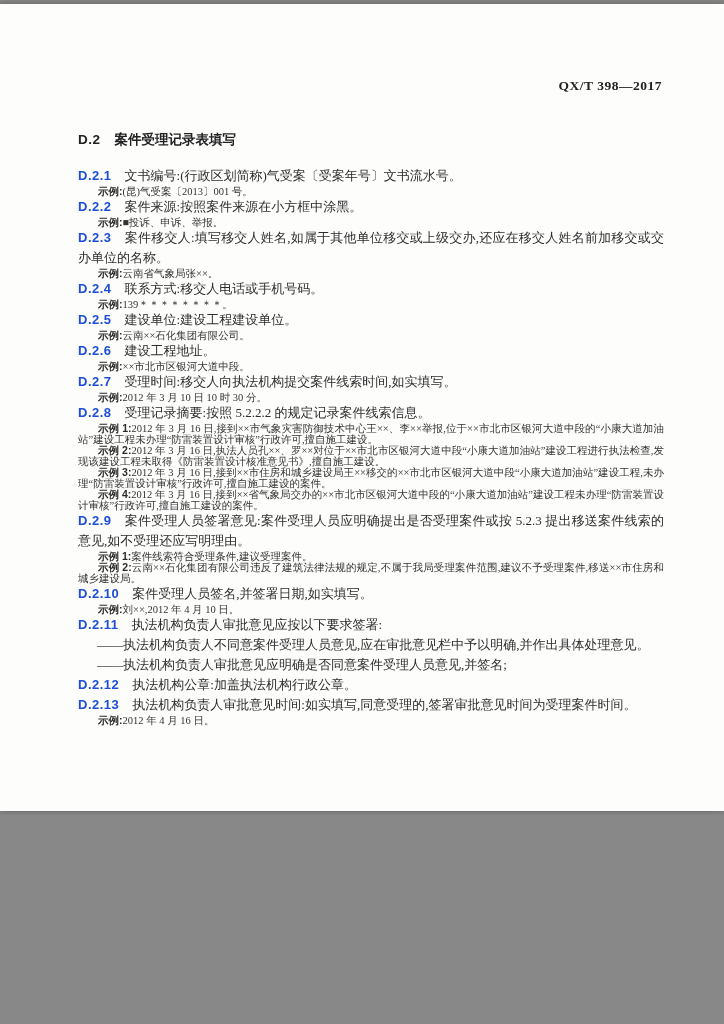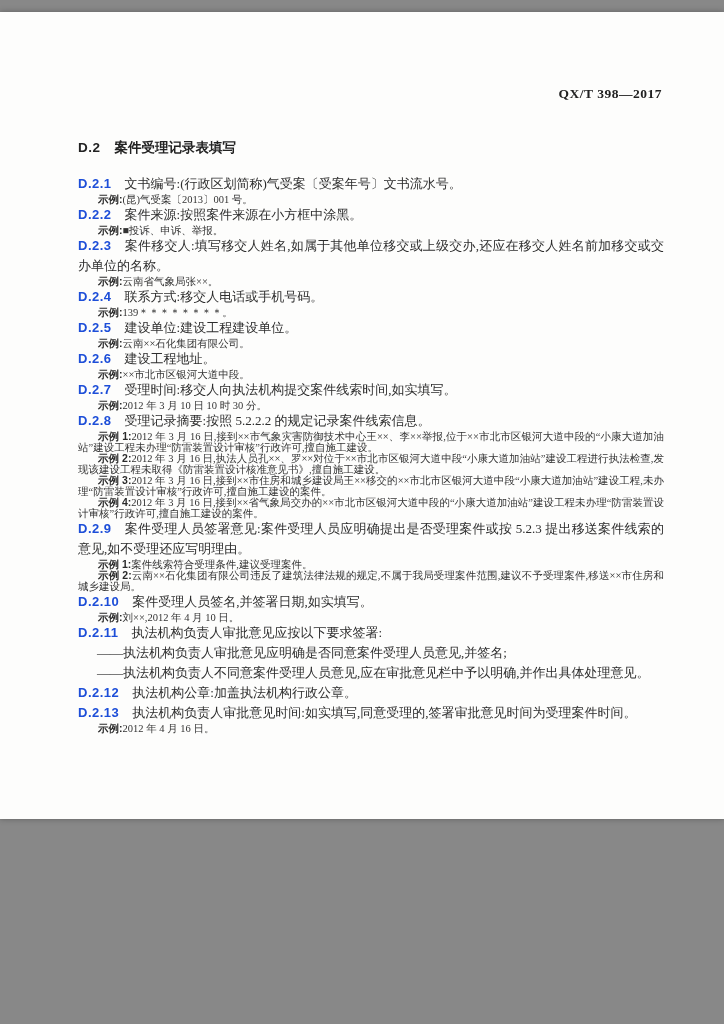--- a/index.html
+++ b/index.html
@@ -1,19 +1,19 @@
 <!DOCTYPE html>
 <html><head>
 <meta charset="utf-8">
 <style>
   html,body { margin:0; padding:0; background:#888; }
   .page {
     position:relative;
     width:724px; height:807px;
-    margin:12px auto;
+    margin:4px auto;
     background:#fdfdfc;
     color:#2d2d2d;
     font-family:"Liberation Serif", serif;
     overflow:hidden;
     box-shadow:0 0 6px rgba(0,0,0,.3);
   }
   .std-header {
     position:absolute; top:74px; right:62px;
     font-size:13.5px; font-weight:bold; letter-spacing:.5px;
     color:#222;
@@ -148,22 +148,22 @@
     <p class="clause">
       <span class="num">D.2.10</span><span>案件受理人员签名,并签署日期,如实填写。</span>
     </p>
     <p class="example">
       <span class="ex-label">示例:</span><span>刘××,2012 年 4 月 10 日。</span>
     </p>
 
     <p class="clause">
       <span class="num">D.2.11</span><span>执法机构负责人审批意见应按以下要求签署:</span>
     </p>
+    <p class="dash-item">——执法机构负责人不同意案件受理人员意见,应在审批意见栏中予以明确,并作出具体处理意见。</p>
     <p class="dash-item">——执法机构负责人审批意见应明确是否同意案件受理人员意见,并签名;</p>
-    <p class="dash-item">——执法机构负责人不同意案件受理人员意见,应在审批意见栏中予以明确,并作出具体处理意见。</p>
 
     <p class="clause">
       <span class="num">D.2.12</span><span>执法机构公章:加盖执法机构行政公章。</span>
     </p>
 
     <p class="clause">
       <span class="num">D.2.13</span><span>执法机构负责人审批意见时间:如实填写,同意受理的,签署审批意见时间为受理案件时间。</span>
     </p>
     <p class="example">
       <span class="ex-label">示例:</span><span>2012 年 4 月 16 日。</span>

